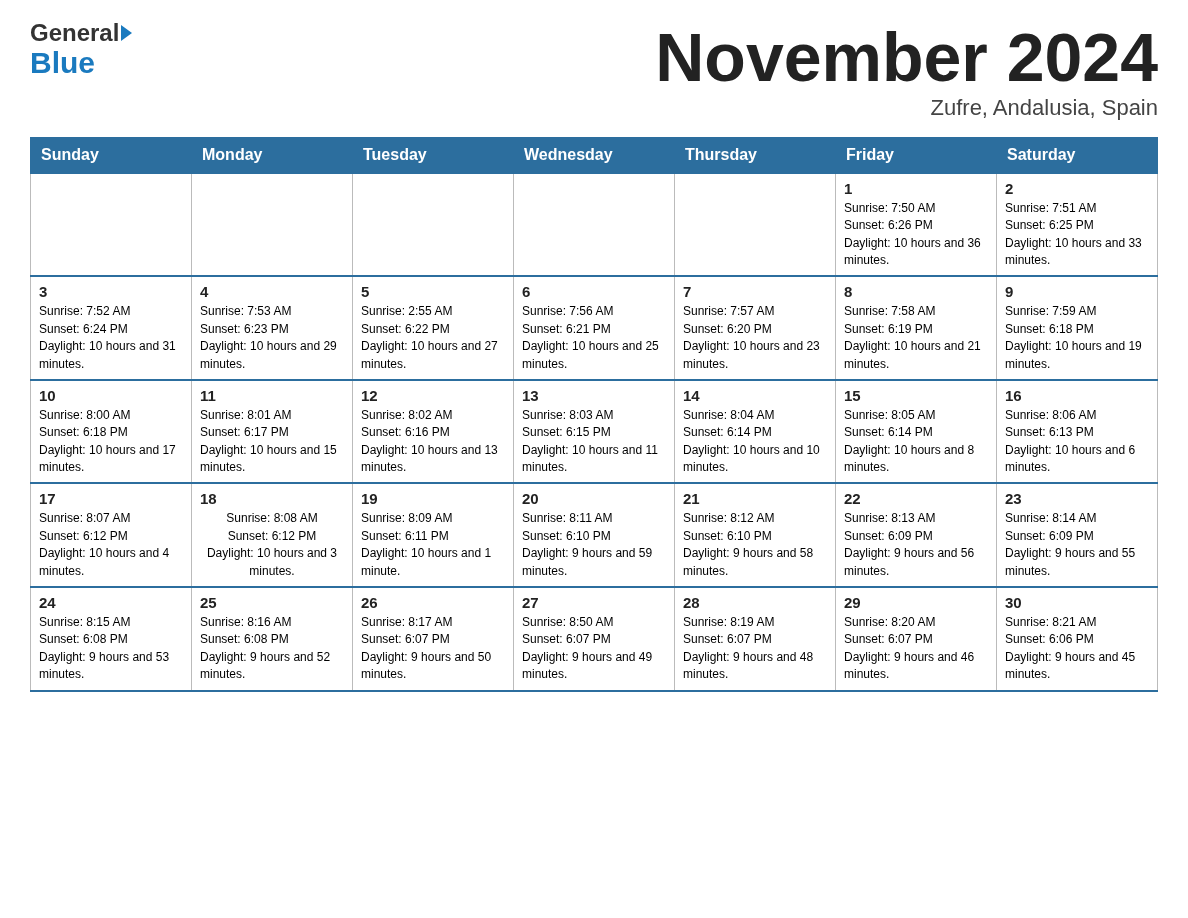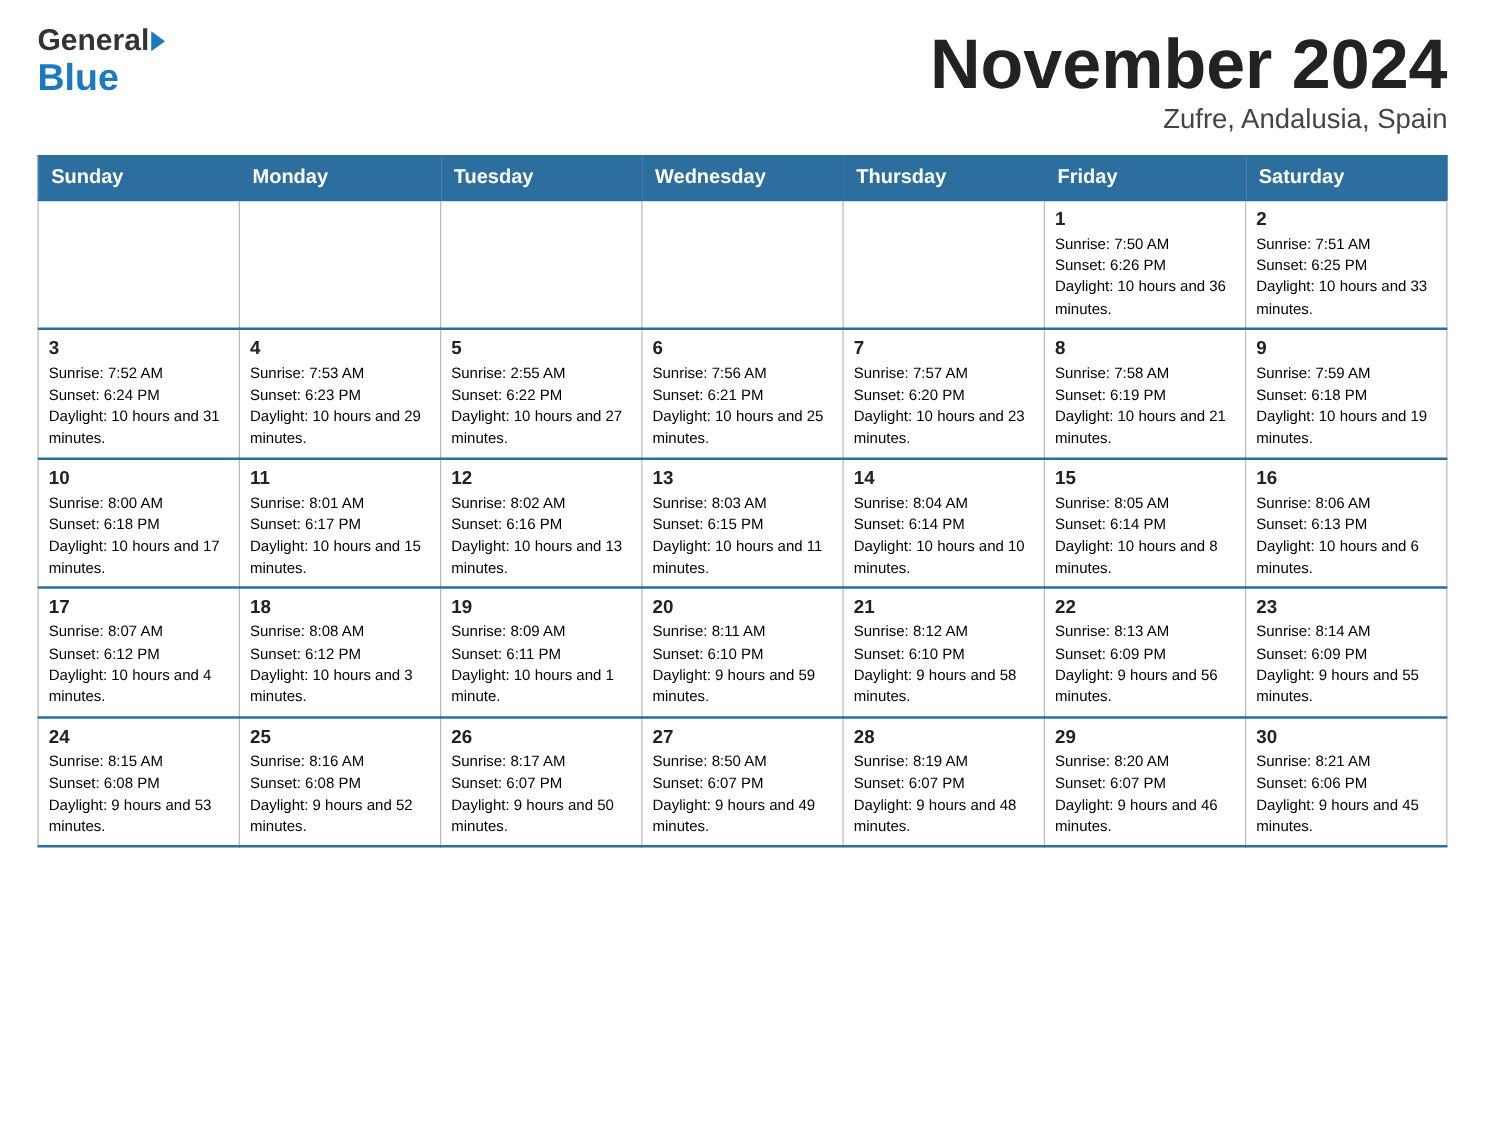--- a/index.html
+++ b/index.html
@@ -18,21 +18,21 @@
     }
     .logo {
       display: flex;
       flex-direction: column;
       align-items: flex-start;
     }
     .title-block {
       text-align: right;
     }
     .title-block h1 {
-      font-size: 56px;
+      font-size: 68px;
       font-weight: bold;
       color: #222;
       line-height: 1.1;
     }
     .title-block h2 {
       font-size: 22px;
       font-weight: normal;
       color: #444;
     }
     .calendar {
@@ -218,21 +218,21 @@
       </tr>
       <tr>
         <td>
           <span class="day-num">17</span>
           <div class="day-info" style="white-space: pre-line;">Sunrise: 8:07 AM
 Sunset: 6:12 PM
 Daylight: 10 hours and 4 minutes.</div>
         </td>
         <td>
           <span class="day-num">18</span>
-          <div class="day-info" style="white-space: pre-line;">Sunrise: 8:08 AM
+          <div class="day-info" style="white-space: pre-line; text-align: center;">Sunrise: 8:08 AM
 Sunset: 6:12 PM
 Daylight: 10 hours and 3 minutes.</div>
         </td>
         <td>
           <span class="day-num">19</span>
           <div class="day-info" style="white-space: pre-line;">Sunrise: 8:09 AM
 Sunset: 6:11 PM
 Daylight: 10 hours and 1 minute.</div>
         </td>
         <td>

